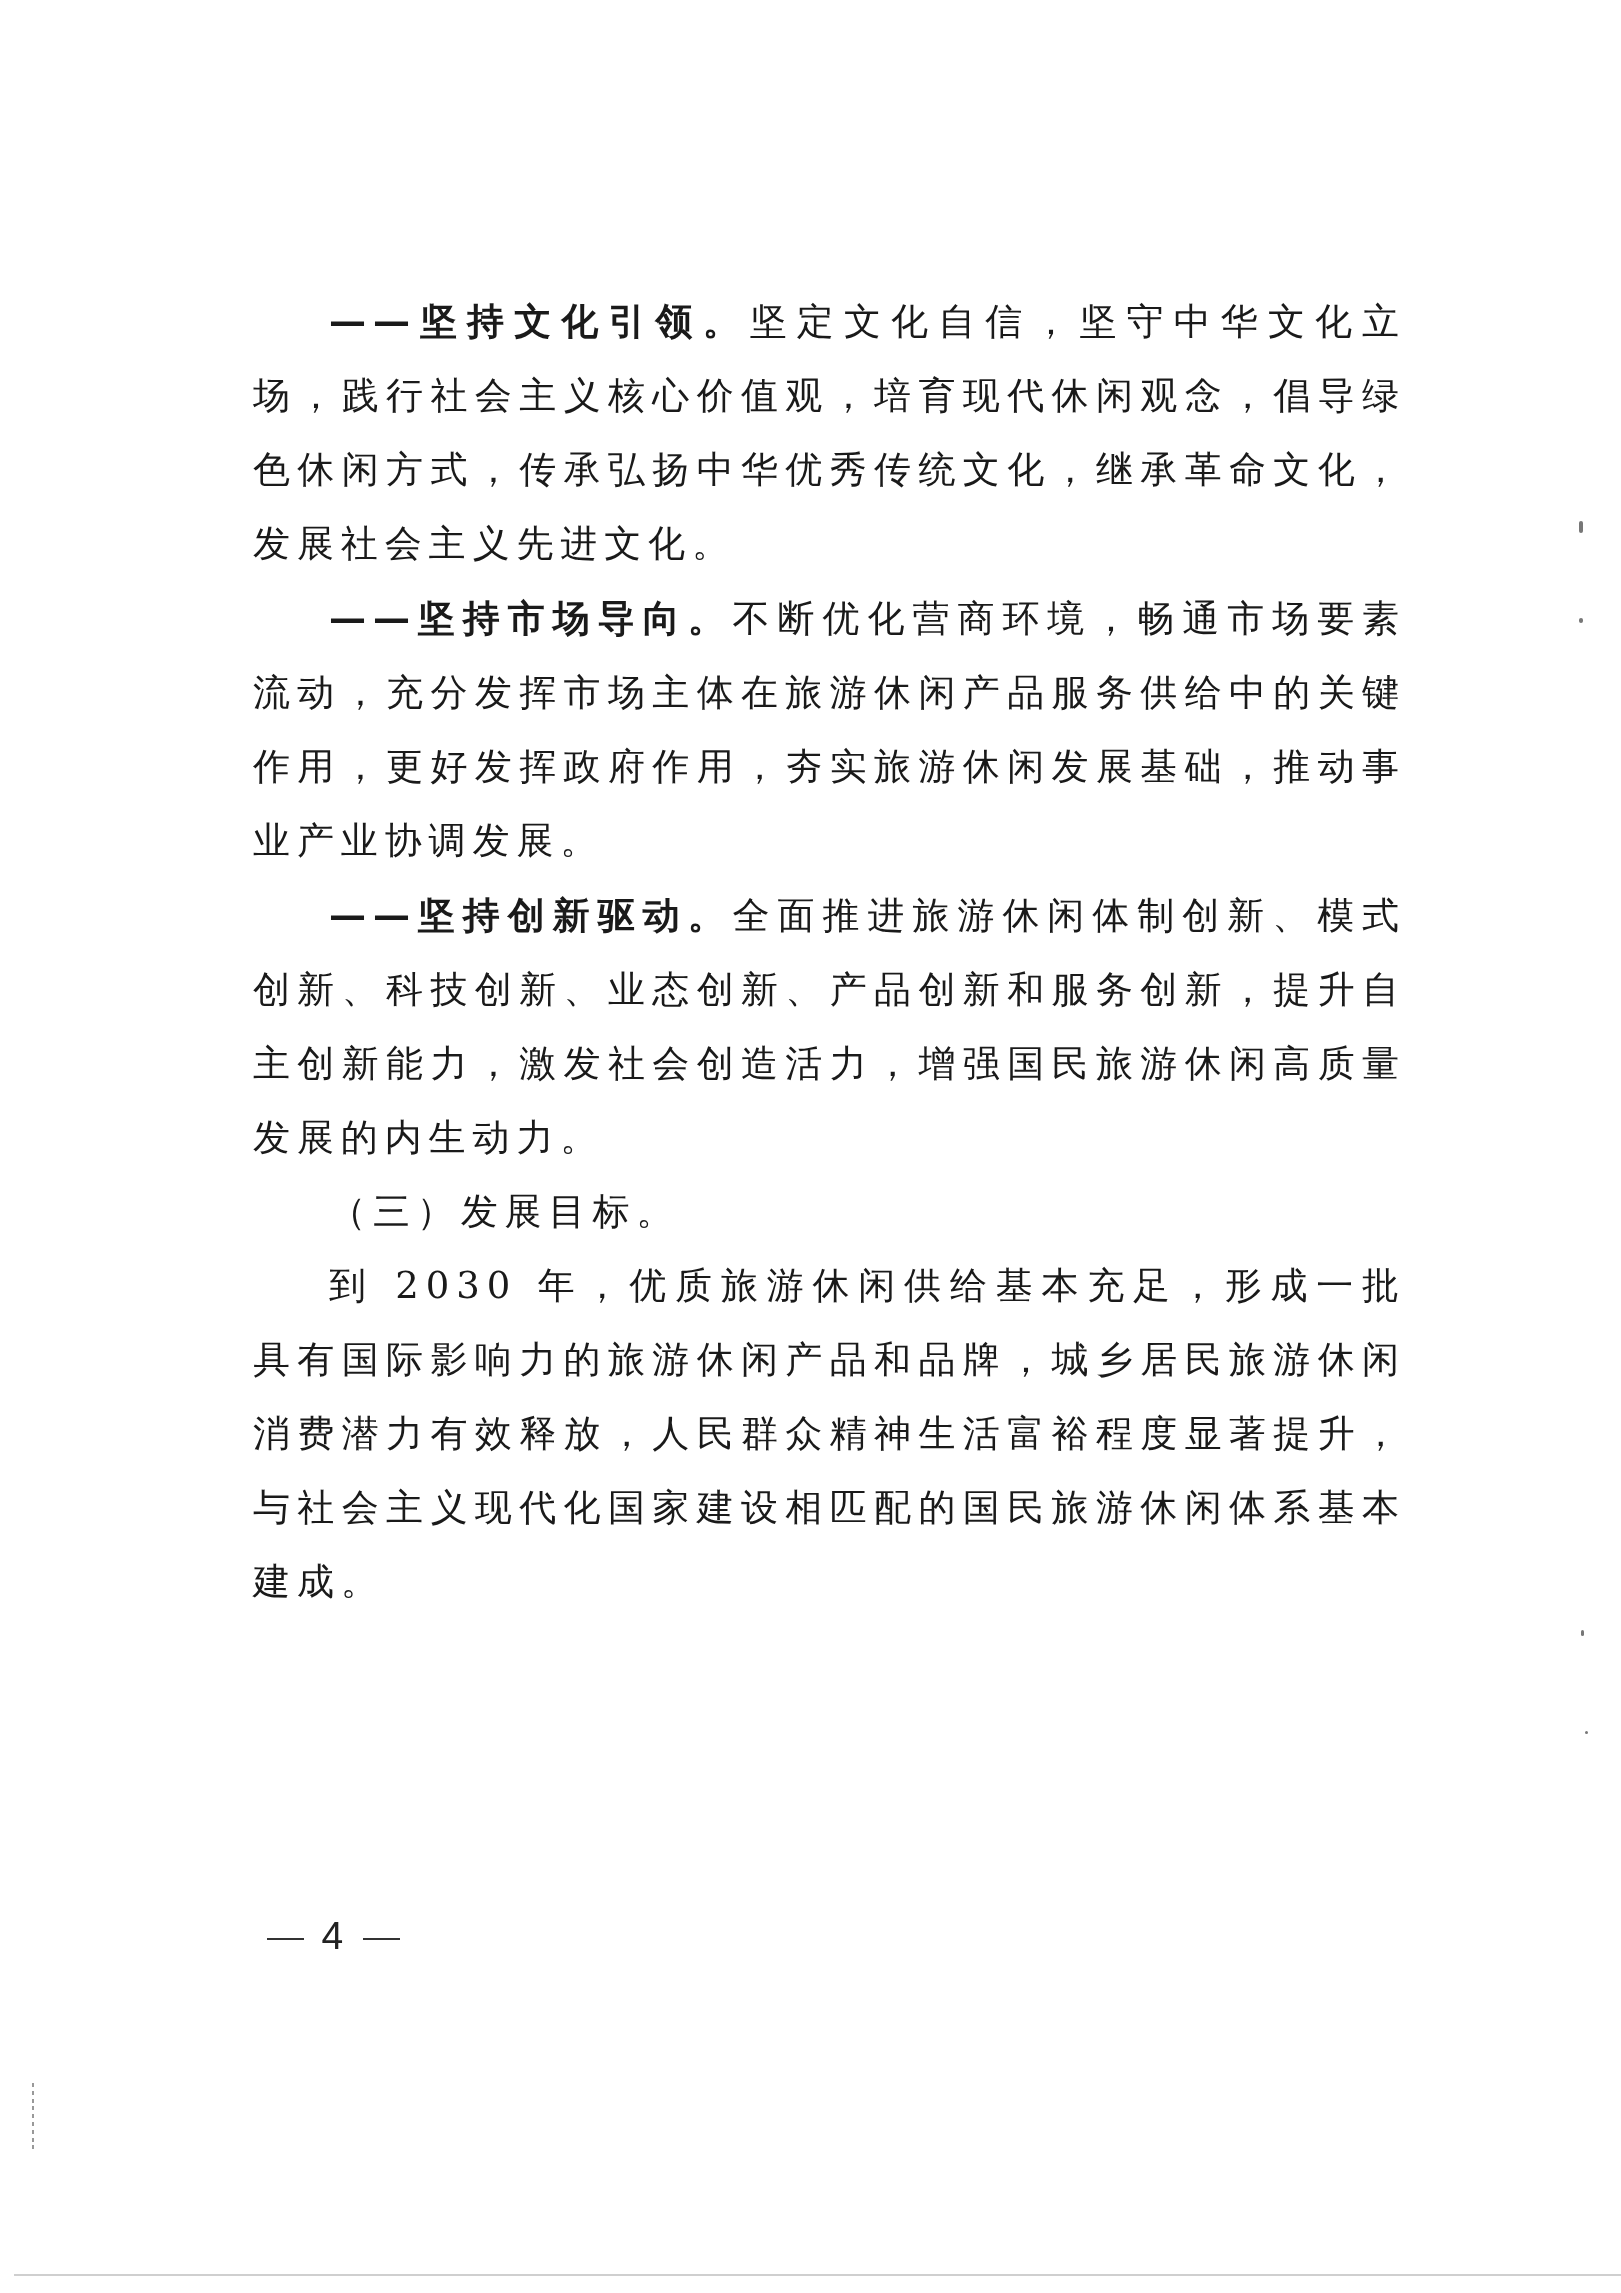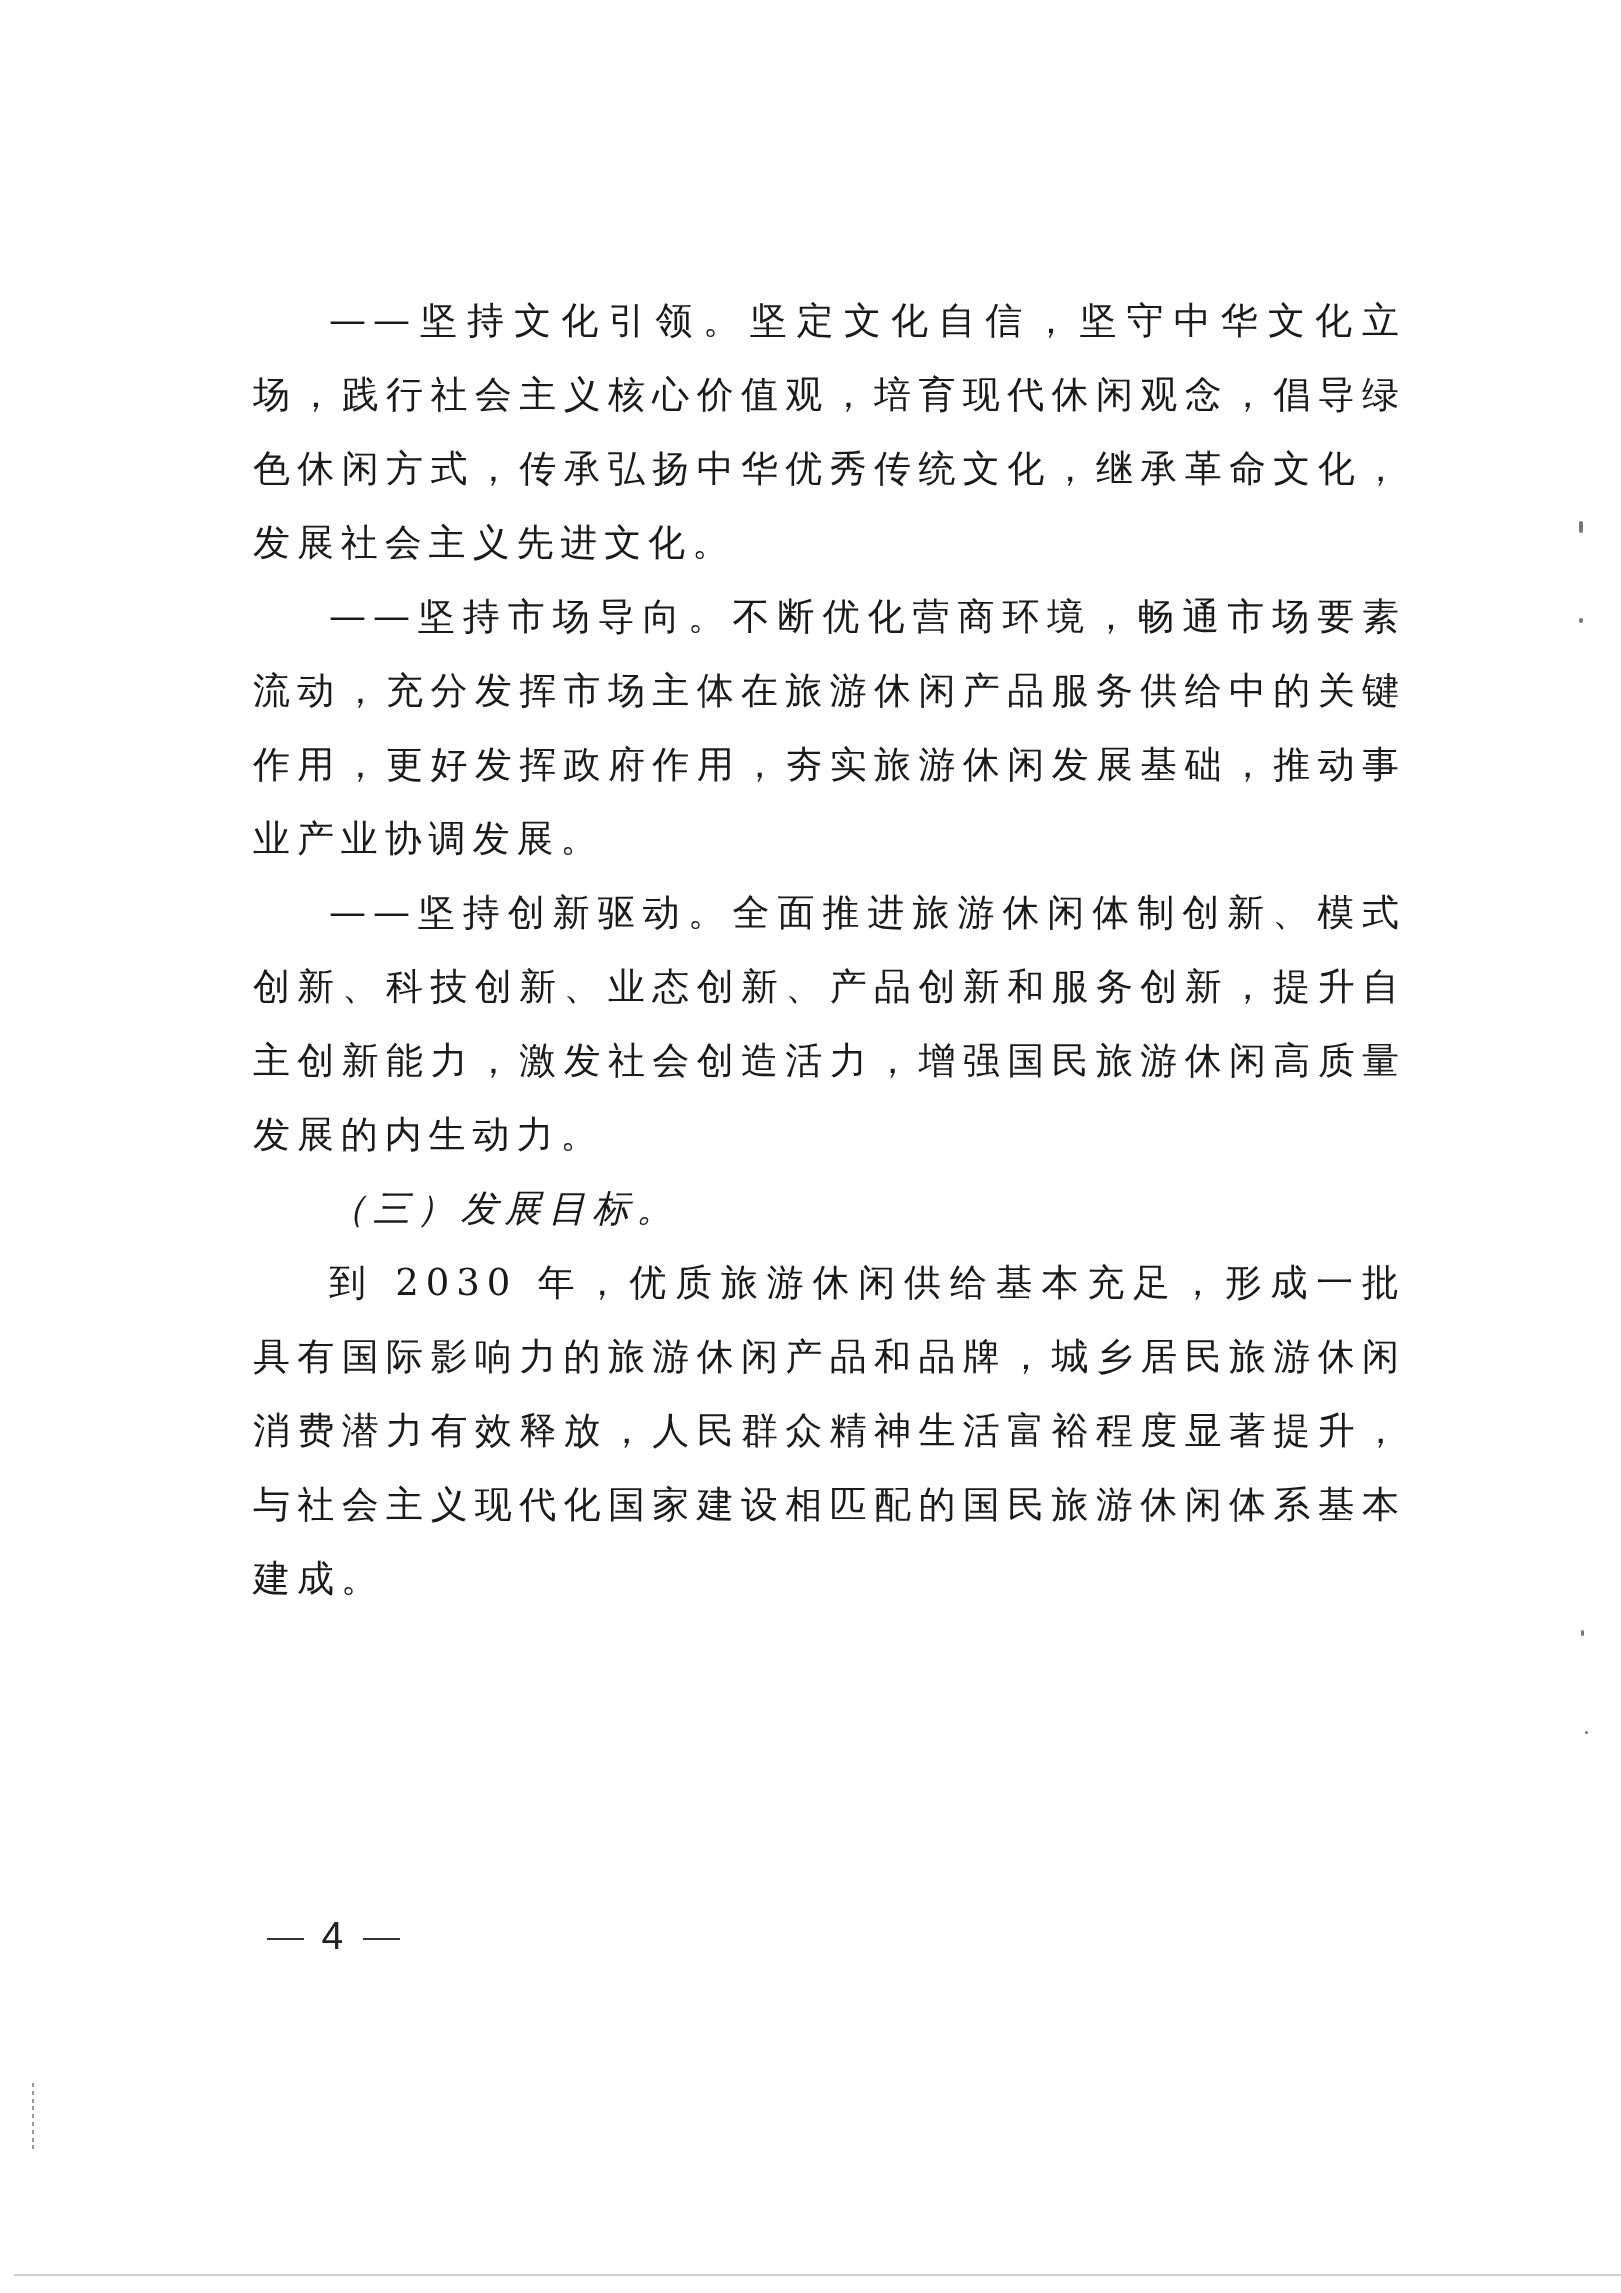--- a/index.html
+++ b/index.html
@@ -24,29 +24,28 @@
   .para {
     margin: 0;
     font-size: 37px;
     line-height: 74px;
     letter-spacing: 6.9px;
     text-align: justify;
     text-indent: 76px;
     word-break: break-all;
   }
   .para .lead {
-    font-weight: normal;
+    font-weight: bold;
   }
   .heading {
     margin: 0;
     font-size: 37px;
     line-height: 74px;
     letter-spacing: 6.9px;
     text-indent: 76px;
-    font-style: italic;
   }
   .page-number {
     position: absolute;
     left: 267px;
     top: 1911px;
     font-family: "Liberation Sans", sans-serif;
     font-size: 39px;
     line-height: 49px;
     color: #222;
     letter-spacing: 2px;

